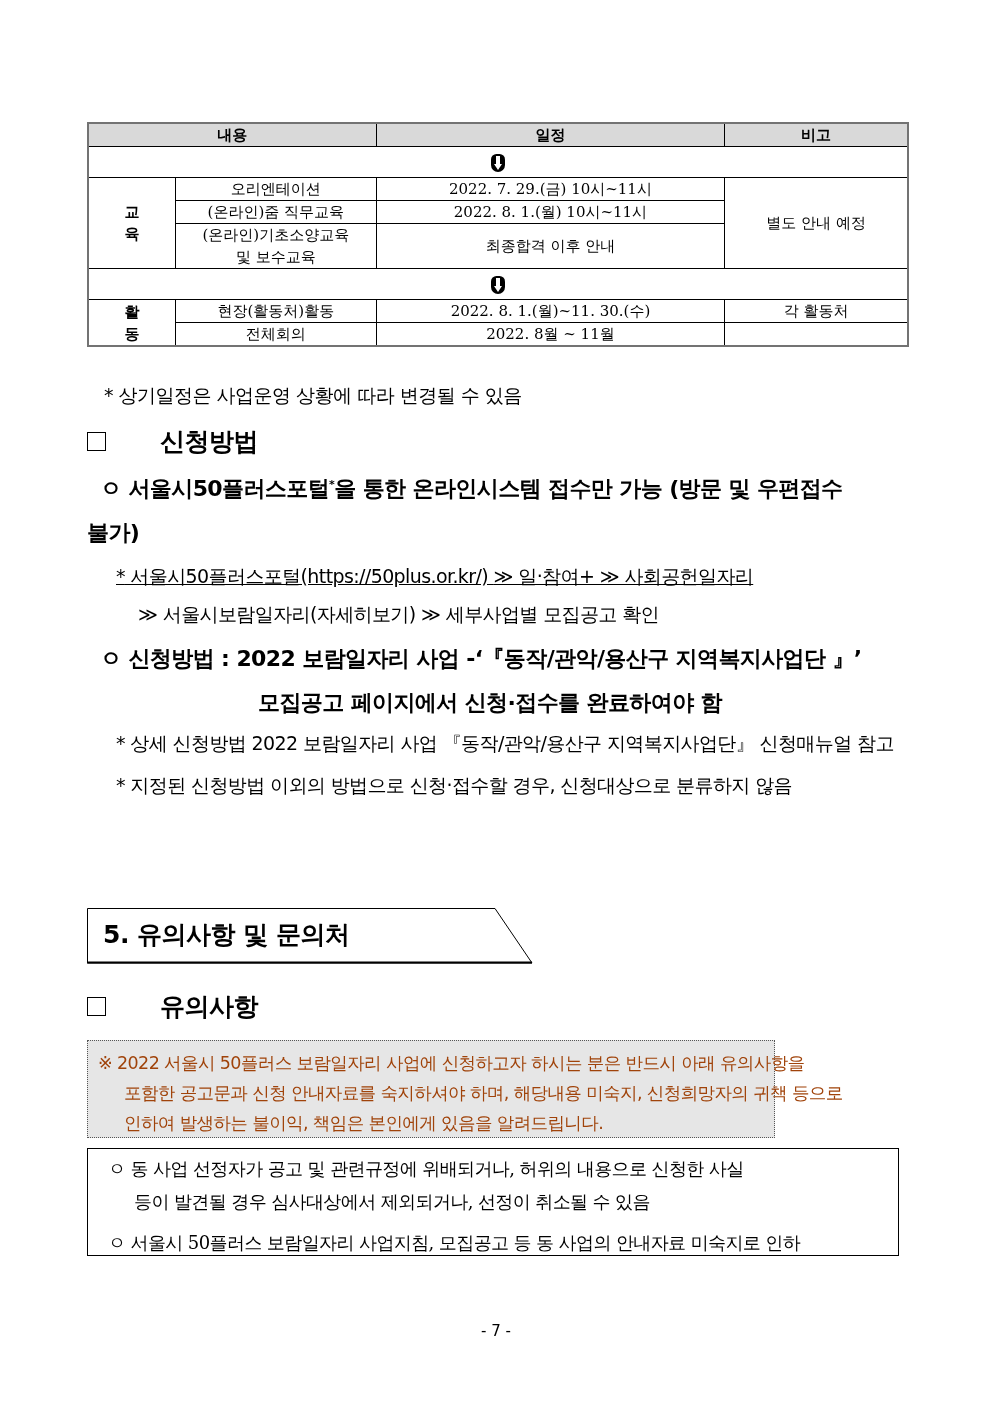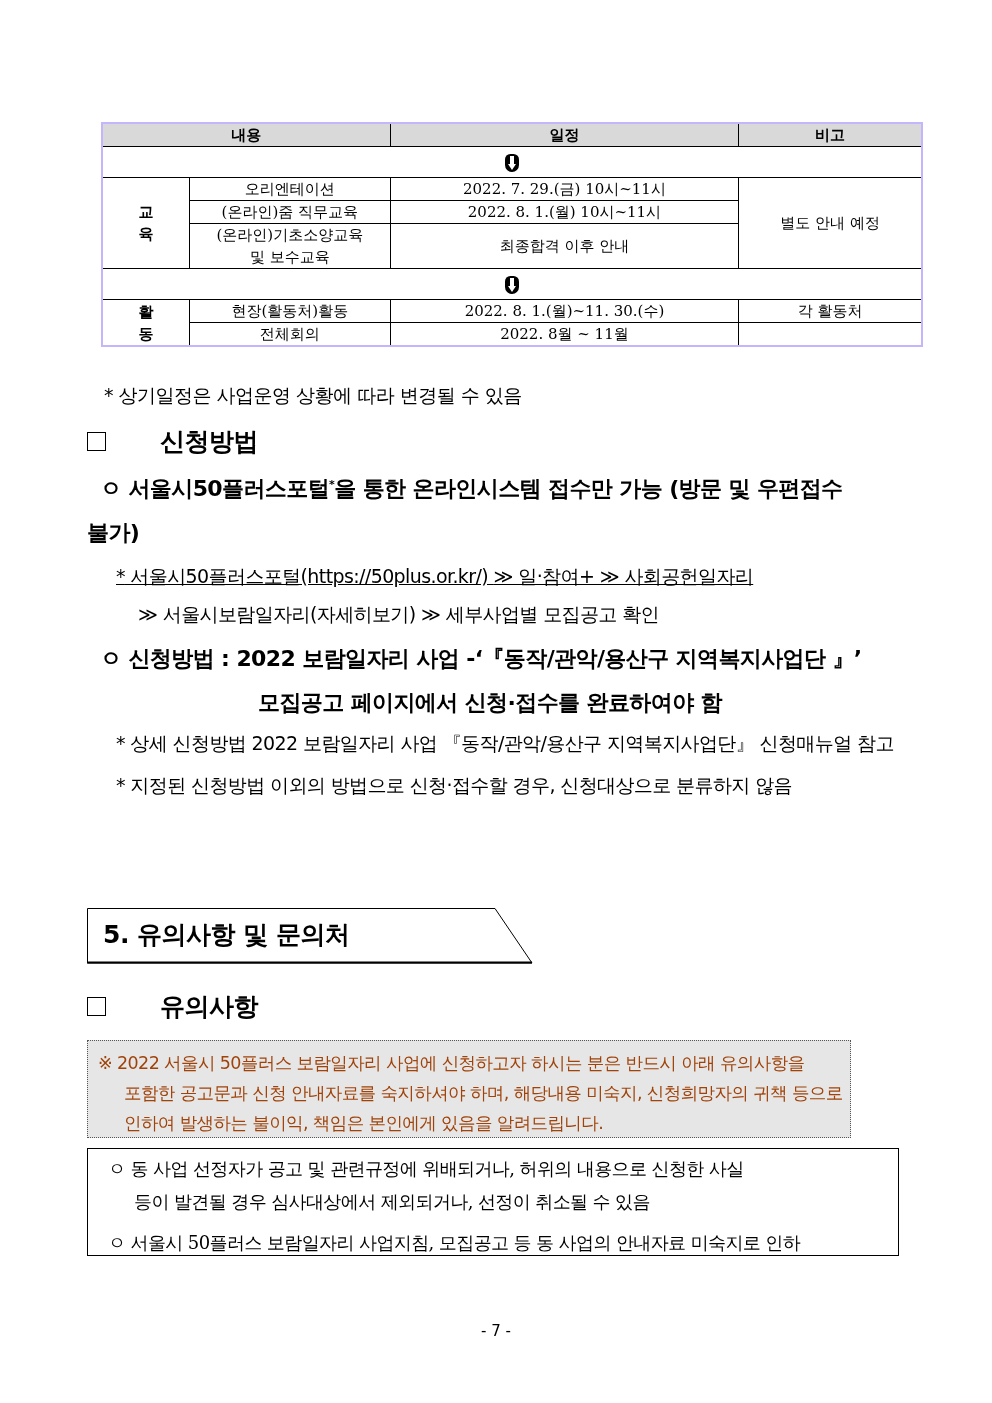--- a/index.html
+++ b/index.html
@@ -2,21 +2,21 @@
 <html><head>
 <meta charset="utf-8">
 <style>
   html, body { margin: 0; padding: 0; background: #ffffff; }
   body { width: 992px; height: 1403px; position: relative; overflow: hidden; color: #000; }
 
   
   table.sched { position: absolute; left: 87px; top: 122px; width: 822px; border-collapse: collapse;
     font-family: "DejaVu Serif", "Liberation Serif", serif; font-size: 15px; }
   table.sched td, table.sched th { border: 1px solid #000; text-align: center; padding: 0; line-height: 22px; }
-  table.sched { border: 2px solid #c4b5fd; margin-left: 14px; }
+  table.sched { border: 2px solid #737373; }
   table.sched th { background: #d9d9d9; font-weight: bold; height: 22px; font-size: 15px; }
   table.sched .arrow-row td { height: 30px; }
   .arrow { display: inline-block; width: 14px; height: 18px; position: relative; vertical-align: middle; }
   .arrow::before { content: ""; position: absolute; left: 0; top: 0; width: 14px; height: 18px; background: #000; border-radius: 7px 7px 9px 9px; }
   .arrow::after { content: ""; position: absolute; left: 5px; top: 2px; width: 4px; height: 10px; background: #fff; }
   .arrow i { position: absolute; left: 3px; top: 10px; width: 0; height: 0; border-left: 4px solid transparent; border-right: 4px solid transparent; border-top: 6px solid #fff; z-index: 2; }
   td.cat { font-weight: bold; letter-spacing: 30px; padding-left: 30px !important; width: 56px; }
   td.item { width: 200px; }
   td.when { width: 348px; }
   td.note { width: 182px; }
@@ -27,21 +27,21 @@
   .sq { display: inline-block; width: 19px; height: 19px; border: 1.5px solid #000; margin-right: 14px; box-sizing: border-box; }
   .bullet-bold { font-family: "DejaVu Sans", "Liberation Sans", sans-serif; font-size: 22px; font-weight: bold; letter-spacing: -0.6px; }
   .sub { font-family: "DejaVu Sans", "Liberation Sans", sans-serif; font-size: 19px; letter-spacing: -0.6px; }
   .link { text-decoration: underline; }
   sup { font-size: 11px; }
 
   .section-box { position: absolute; left: 87px; top: 908px; width: 445px; height: 55px; padding-left: 9px; }
   .section-box svg { position: absolute; left: 0; top: 0; }
   .section-box .title { position: absolute; left: 16px; top: 10px; font-family: "DejaVu Sans", "Liberation Sans", sans-serif; font-weight: bold; font-size: 25px; letter-spacing: -0.5px; }
 
-  .warn { position: absolute; left: 87px; top: 1040px; width: 764px; height: 98px; background: #e6e6e6; border: 1px dotted #555; box-sizing: border-box;
+  .warn { position: absolute; left: 87px; top: 1040px; width: 688px; height: 98px; background: #e6e6e6; border: 1px dotted #555; box-sizing: border-box;
     color: #a0430a; font-family: "DejaVu Sans", "Liberation Sans", sans-serif; font-size: 17.5px; letter-spacing: -0.6px; }
   .warn div { position: absolute; white-space: nowrap; }
 
   .rules { position: absolute; left: 87px; top: 1148px; width: 812px; height: 108px; border: 1px solid #000; box-sizing: border-box;
     font-family: "DejaVu Serif", "Liberation Serif", serif; font-size: 18px; letter-spacing: -0.6px; }
   .rules div { position: absolute; white-space: nowrap; }
 
   .pageno { position: absolute; left: 0; width: 992px; top: 1322px; text-align: center; font-family: "DejaVu Sans", "Liberation Sans", sans-serif; font-size: 15px; }
 </style>
 </head>

